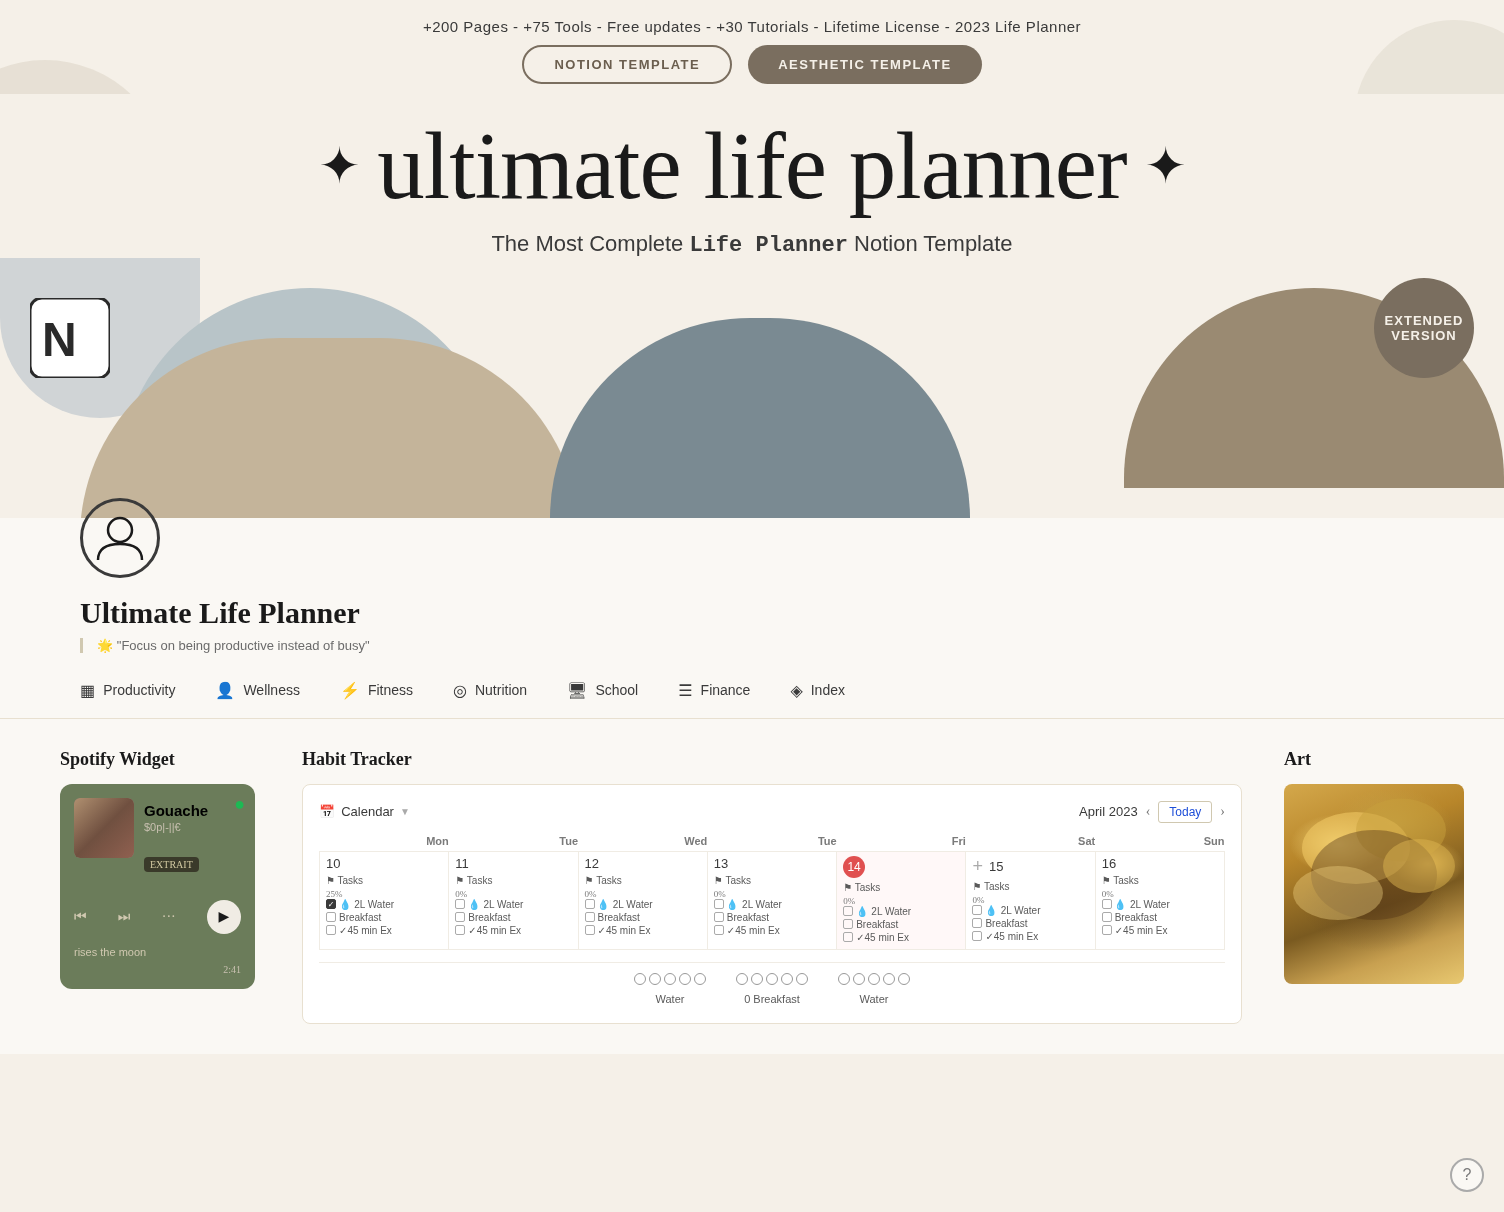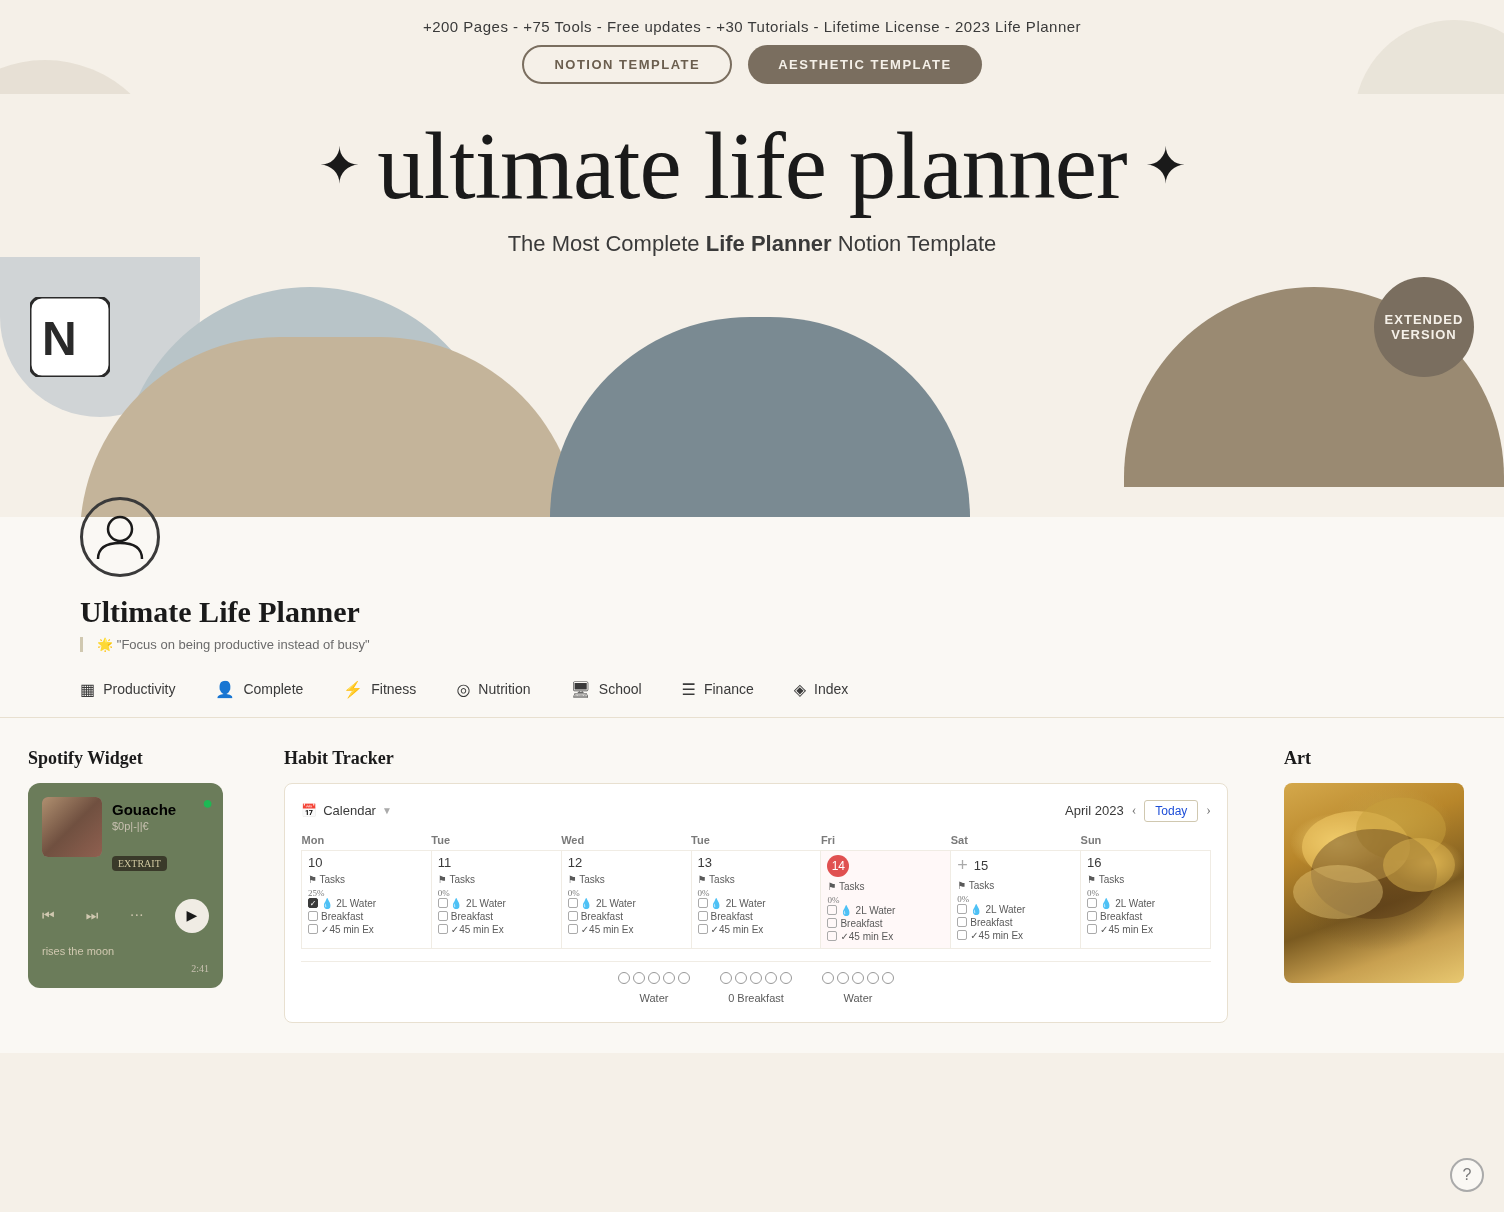--- a/index.html
+++ b/index.html
@@ -79,21 +79,21 @@
     }
     .hero-subtitle {
       font-family: Arial, sans-serif;
       font-size: 22px;
       color: #3a3a3a;
       margin: 12px 0 0;
       font-weight: 300;
     }
     .hero-subtitle strong {
       font-weight: 700;
-      font-family: Liberation Sans, sans-serif;
+      font-family: Liberation Mono, monospace;
     }
 
     
     .shapes-area {
       position: relative;
       width: 100%;
       height: 260px;
       margin-top: 0px;
       overflow: hidden;
     }
@@ -239,22 +239,22 @@
       cursor: pointer;
     }
     .nav-tab-icon {
       font-size: 16px;
     }
 
     
     .main-grid {
       display: grid;
       grid-template-columns: 220px 1fr 200px;
-      gap: 16px;
-      padding: 30px 40px 30px 28px;
+      gap: 2px;
+      padding: 30px 40px 30px 60px;
       background: #faf8f4;
     }
 
     
     .spotify-widget {
       padding-right: 20px;
     }
     .section-label {
       font-family: 'Georgia', serif;
       font-size: 18px;
@@ -407,21 +407,21 @@
 
     
     .cal-grid {
       width: 100%;
       border-collapse: collapse;
     }
     .cal-grid th {
       font-family: Arial, sans-serif;
       font-size: 11px;
       color: #7a7a7a;
-      text-align: left;
+      text-align: right;
       padding: 4px 0;
     }
     .cal-grid td {
       vertical-align: top;
       padding: 4px 6px;
       border: 1px solid #f0ece4;
       min-width: 70px;
     }
     .day-num {
       font-family: Arial, sans-serif;
@@ -620,21 +620,21 @@
     <div class="page-quote">🌟 "Focus on being productive instead of busy"</div>
   </div>
 
   <div class="nav-tabs">
     <div class="nav-tab">
       <span class="nav-tab-icon">▦</span>
       <span>Productivity</span>
     </div>
     <div class="nav-tab">
       <span class="nav-tab-icon">👤</span>
-      <span>Complete</span>
+      <span>Wellness</span>
     </div>
     <div class="nav-tab">
       <span class="nav-tab-icon">⚡</span>
       <span>Fitness</span>
     </div>
     <div class="nav-tab">
       <span class="nav-tab-icon">◎</span>
       <span>Nutrition</span>
     </div>
     <div class="nav-tab">

